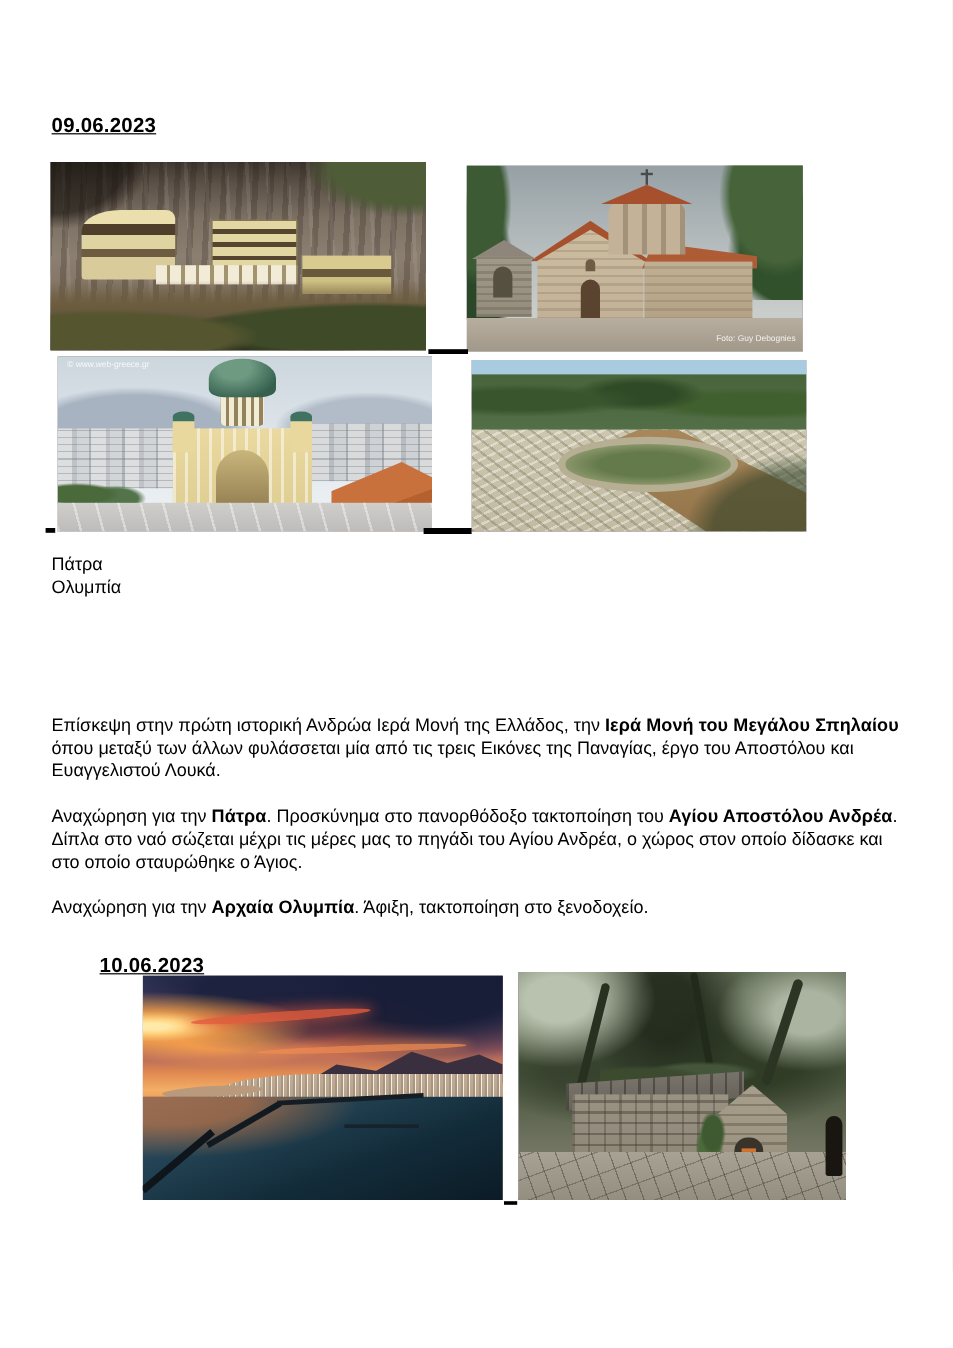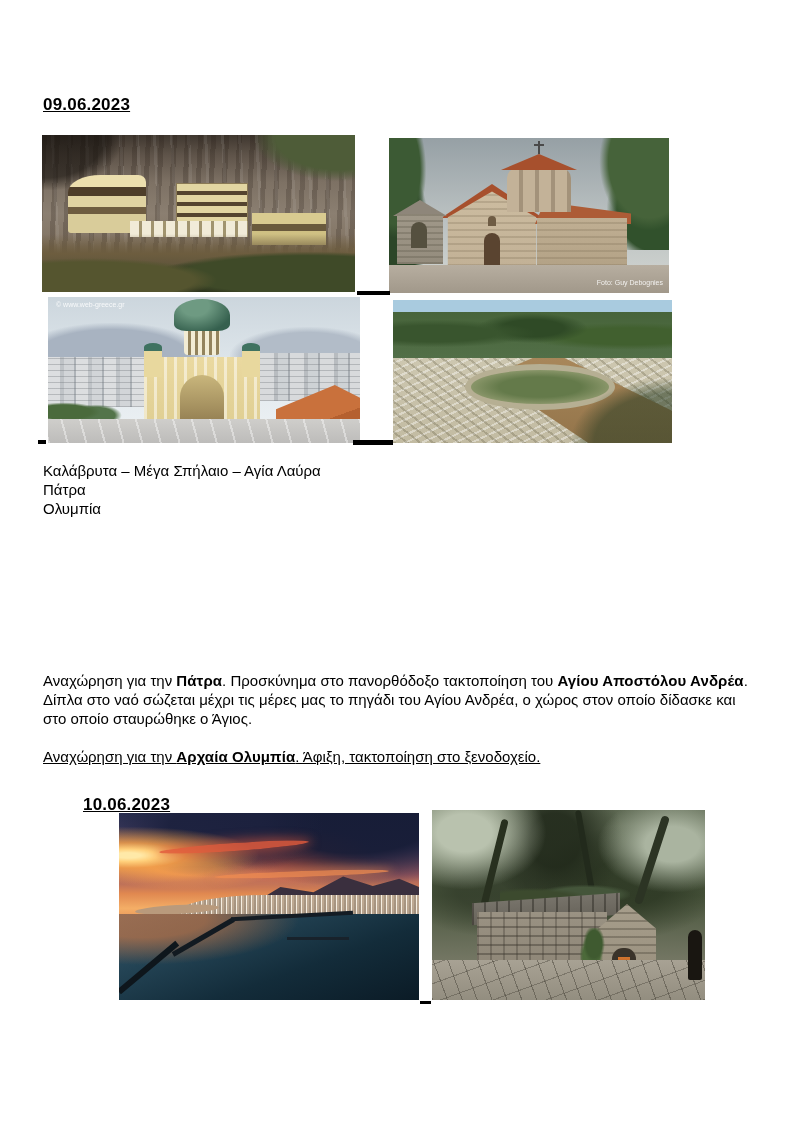--- a/index.html
+++ b/index.html
@@ -257,27 +257,27 @@
     <div class="ruins"></div>
     <div class="path"></div>
     <div class="ring"></div>
     <div class="shade"></div>
   </div>
 
   <div class="dash" style="left:38px;top:440px;width:8px;height:4px;"></div>
   <div class="dash" style="left:353px;top:440px;width:40px;height:5px;"></div>
 
   <div class="txt" style="top:461px;">
-    <div>Καλάβρυτα – Μέγα Σπήλαιο – Αγία Λαύρα</div>
     <div>Πάτρα</div>
     <div>Ολυμπία</div>
   </div>
 
+  <p class="txt" style="top:595px;"><span>Επίσκεψη στην πρώτη ιστορική Ανδρώα Ιερά Μονή της Ελλάδος, την </span><b>Ιερά Μονή του Μεγάλου Σπηλαίου</b><span> όπου μεταξύ των άλλων φυλάσσεται μία από τις τρεις Εικόνες της Παναγίας, έργο του Αποστόλου και Ευαγγελιστού Λουκά.</span></p>
   <p class="txt" style="top:671px;"><span>Αναχώρηση για την </span><b>Πάτρα</b><span>. Προσκύνημα στο πανορθόδοξο τακτοποίηση του </span><b>Αγίου Αποστόλου Ανδρέα</b><span>. Δίπλα στο ναό σώζεται μέχρι τις μέρες μας το πηγάδι του Αγίου Ανδρέα, ο χώρος στον οποίο δίδασκε και στο οποίο σταυρώθηκε ο Άγιος.</span></p>
-  <p class="txt" style="top:747px;text-decoration:underline;"><span>Αναχώρηση για την </span><b>Αρχαία Ολυμπία</b><span>. Άφιξη, τακτοποίηση στο ξενοδοχείο.</span></p>
+  <p class="txt" style="top:747px;"><span>Αναχώρηση για την </span><b>Αρχαία Ολυμπία</b><span>. Άφιξη, τακτοποίηση στο ξενοδοχείο.</span></p>
 
   <div class="h-date" style="top:795px;margin-left:40px;">10.06.2023</div>
 
   <div class="photo p5">
     <div class="sky"></div>
     <div class="streak1"></div>
     <div class="streak2"></div>
     <div class="mnt"></div>
     <div class="city"></div>
     <div class="shore"></div>

